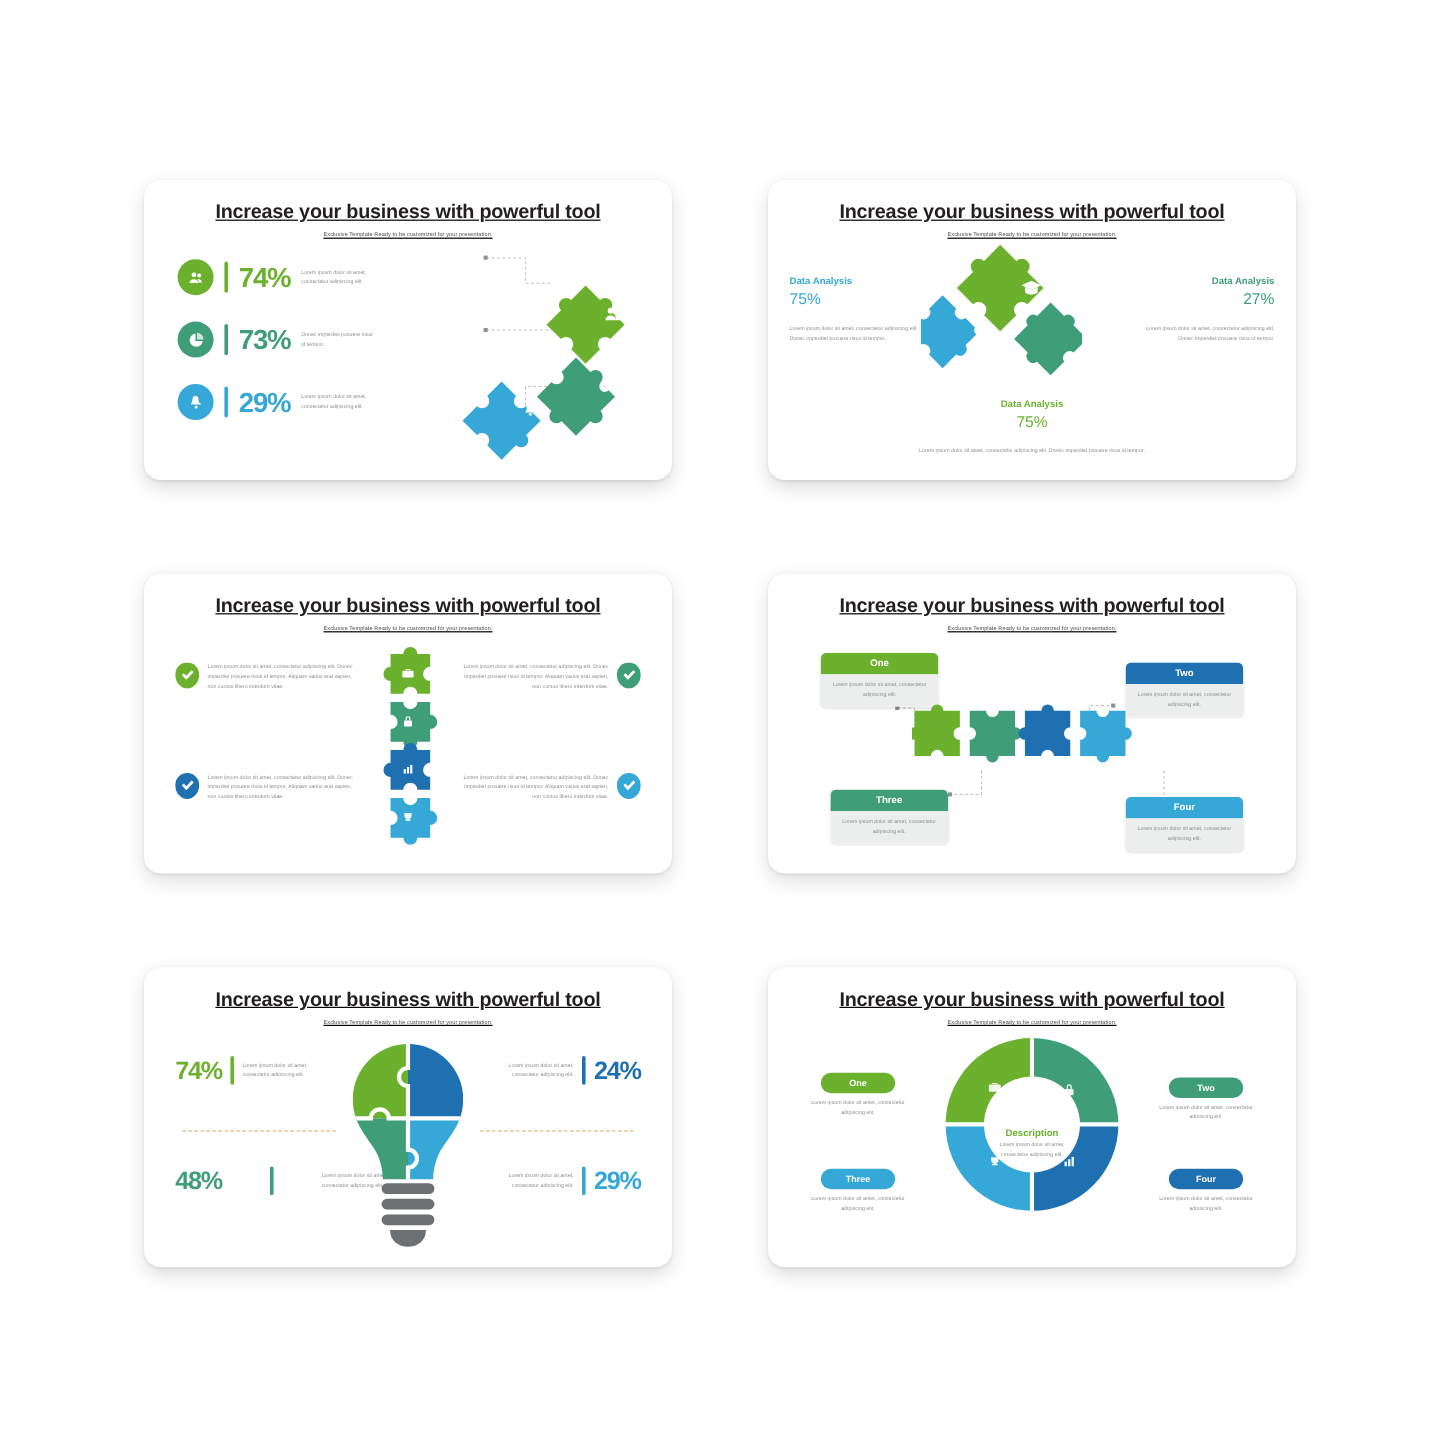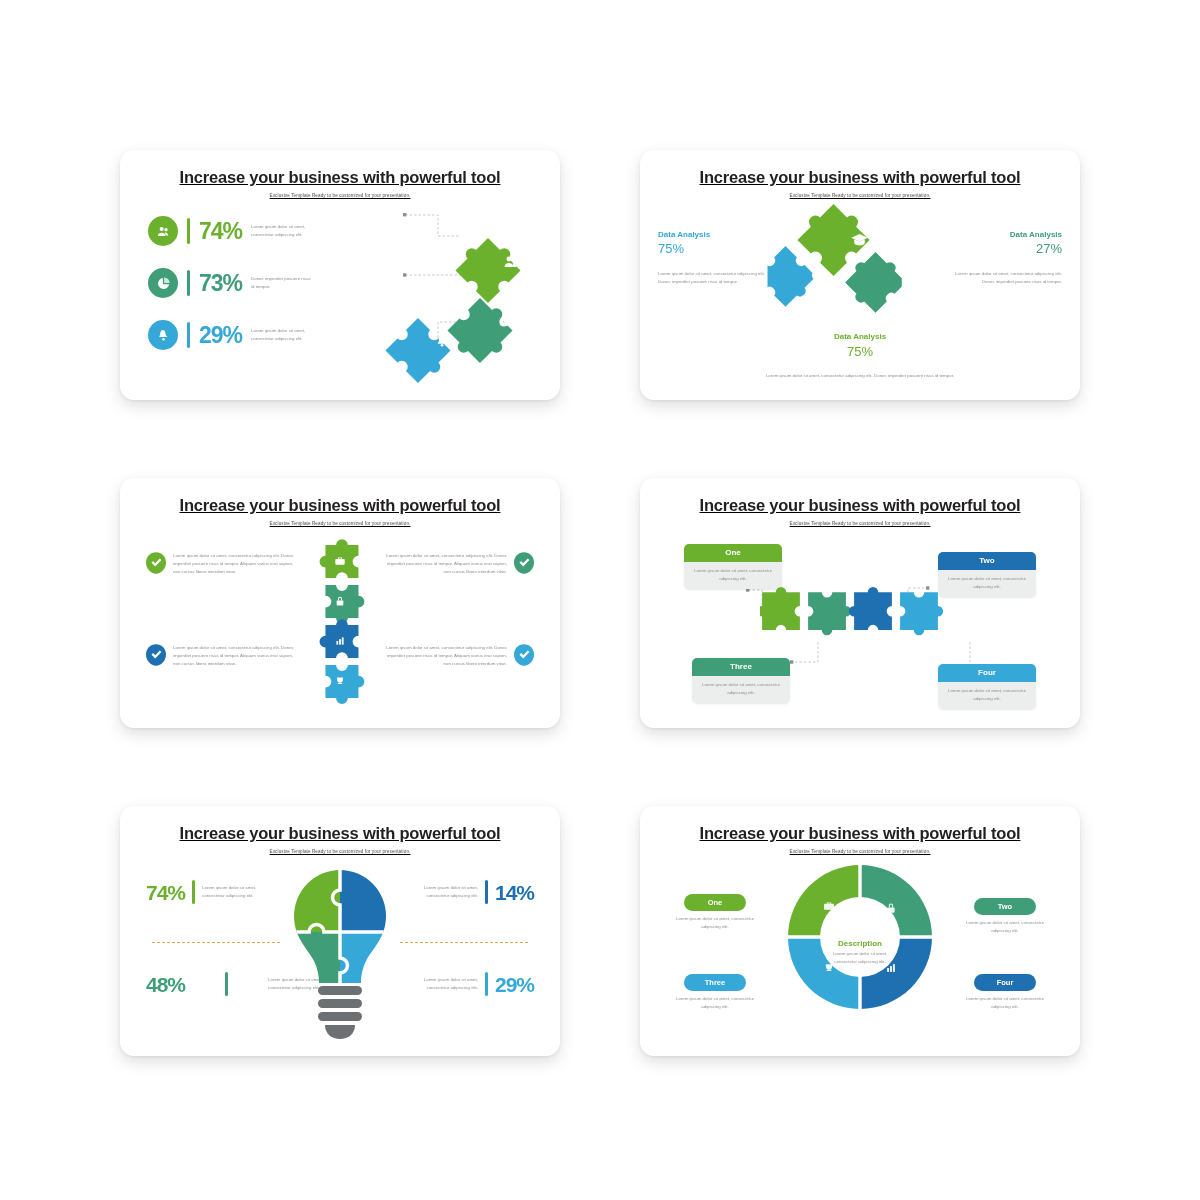--- a/index.html
+++ b/index.html
@@ -388,21 +388,21 @@
 
       <div class="s5-stat" style="left:26px; top:30px;">
         <div class="s5-num pct" style="color:#6cb12e">74%</div>
         <div class="s5-bar" style="background:#6cb12e"></div>
         <div class="s5-txt lorem">Lorem ipsum dolor sit amet, consectetur adipiscing elit.</div>
       </div>
 
       <div class="s5-stat" style="right:26px; top:30px;">
         <div class="s5-txt lorem" style="text-align:right">Lorem ipsum dolor sit amet, consectetur adipiscing elit.</div>
         <div class="s5-bar" style="background:#1f70b0"></div>
-        <div class="s5-num pct" style="color:#1f70b0">14%</div>
+        <div class="s5-num pct" style="color:#1f70b0">24%</div>
       </div>
 
       <div class="s5-div" style="left:32px; width:128px; top:92px;"></div>
       <div class="s5-div" style="right:32px; width:128px; top:92px;"></div>
 
       <div class="s5-stat" style="left:26px; top:122px;gap:40px;">
         <div class="s5-num pct" style="color:#3f9e78">48%</div>
         <div class="s5-bar" style="background:#3f9e78"></div>
         <div class="s5-txt lorem">Lorem ipsum dolor sit amet, consectetur adipiscing elit.</div>
       </div>

